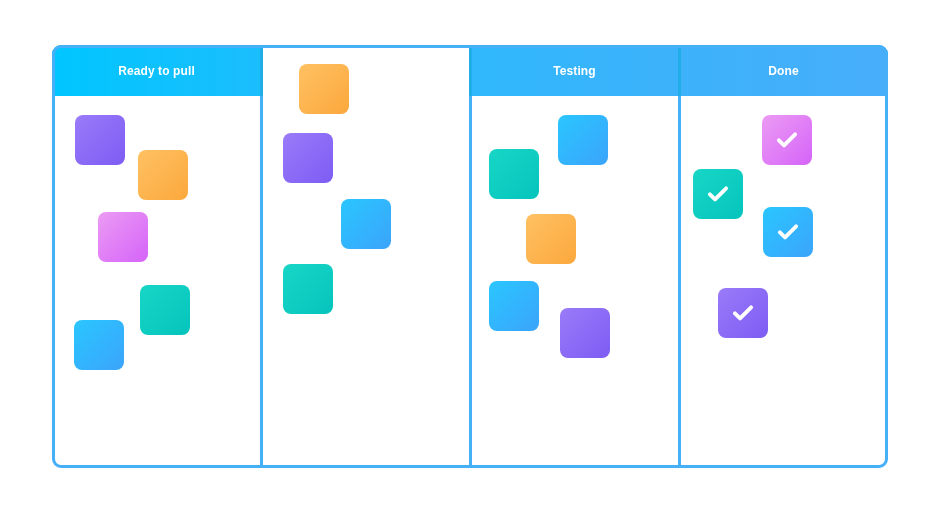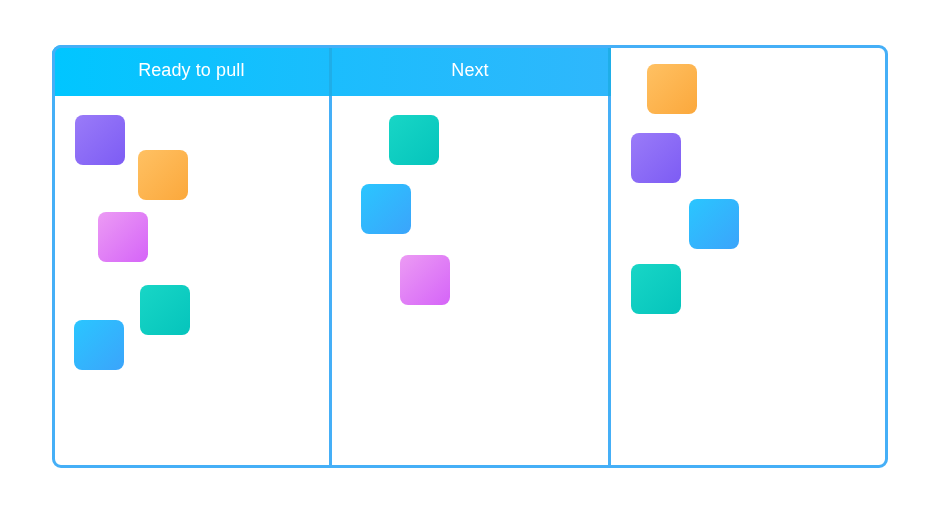--- a/index.html
+++ b/index.html
@@ -78,22 +78,22 @@
   }
 
   .col-header {
     position: relative;
     height: 51px;
     flex: 0 0 51px;
     display: flex;
     align-items: center;
     justify-content: center;
     color: #ffffff;
-    font-size: 18px;
-    font-weight: normal;
+    font-size: 12px;
+    font-weight: bold;
     letter-spacing: 0.1px;
     white-space: nowrap;
     z-index: 2;
   }
 
   
   .column:nth-child(1) .col-header { background: linear-gradient(to right, #00C6FF 0%, #1BBDFD 100%); }
   .column:nth-child(2) .col-header { background: linear-gradient(to right, #1BBDFD 0%, #2FB7FC 100%); }
   .column:nth-child(3) .col-header { background: linear-gradient(to right, #2FB7FC 0%, #3DB2FB 100%); }
   .column:nth-child(4) .col-header { background: linear-gradient(to right, #3DB2FB 0%, #47AEFA 100%); }
@@ -136,30 +136,57 @@
         <div class="col-header">Ready to pull</div>
         <div class="col-body">
           <div class="card purple" style="left: 23px; top: 19px;"></div>
           <div class="card orange" style="left: 86px; top: 54px;"></div>
           <div class="card pink" style="left: 46px; top: 116px;"></div>
           <div class="card teal" style="left: 88px; top: 189px;"></div>
           <div class="card blue" style="left: 22px; top: 224px;"></div>
         </div>
       </div>
       <div class="column">
-        <div class="col-header">Next</div>
-        <div class="col-body">
-          <div class="card teal" style="left: 58px; top: 19px;"></div>
-          <div class="card blue" style="left: 30px; top: 88px;"></div>
-          <div class="card pink" style="left: 69px; top: 159px;"></div>
-        </div>
-      </div>
-      <div class="column">
         <div class="col-body">
           <div class="card orange" style="left: 38px; top: 19px;"></div>
           <div class="card purple" style="left: 22px; top: 88px;"></div>
           <div class="card blue" style="left: 80px; top: 154px;"></div>
           <div class="card teal" style="left: 22px; top: 219px;"></div>
         </div>
       </div>
+      <div class="column">
+        <div class="col-header">Testing</div>
+        <div class="col-body">
+          <div class="card blue" style="left: 88px; top: 19px;"></div>
+          <div class="card teal" style="left: 19px; top: 53px;"></div>
+          <div class="card orange" style="left: 56px; top: 118px;"></div>
+          <div class="card blue" style="left: 19px; top: 185px;"></div>
+          <div class="card purple" style="left: 90px; top: 212px;"></div>
+        </div>
+      </div>
+      <div class="column">
+        <div class="col-header">Done</div>
+        <div class="col-body">
+          <div class="card pink" style="left: 83px; top: 19px;">
+            <svg class="check" viewBox="0 0 24 24">
+              <path d="M4.5 12.4 L9.3 17 L19.5 6.8" fill="none" stroke="#ffffff" stroke-width="3.6" stroke-linecap="round" stroke-linejoin="round"></path>
+            </svg>
+          </div>
+          <div class="card teal" style="left: 14px; top: 73px;">
+            <svg class="check" viewBox="0 0 24 24">
+              <path d="M4.5 12.4 L9.3 17 L19.5 6.8" fill="none" stroke="#ffffff" stroke-width="3.6" stroke-linecap="round" stroke-linejoin="round"></path>
+            </svg>
+          </div>
+          <div class="card blue" style="left: 84px; top: 111px;">
+            <svg class="check" viewBox="0 0 24 24">
+              <path d="M4.5 12.4 L9.3 17 L19.5 6.8" fill="none" stroke="#ffffff" stroke-width="3.6" stroke-linecap="round" stroke-linejoin="round"></path>
+            </svg>
+          </div>
+          <div class="card purple" style="left: 39px; top: 192px;">
+            <svg class="check" viewBox="0 0 24 24">
+              <path d="M4.5 12.4 L9.3 17 L19.5 6.8" fill="none" stroke="#ffffff" stroke-width="3.6" stroke-linecap="round" stroke-linejoin="round"></path>
+            </svg>
+          </div>
+        </div>
+      </div>
     </div>
 </div>
 <div id="board-frame"></div>
 
 </body></html>

